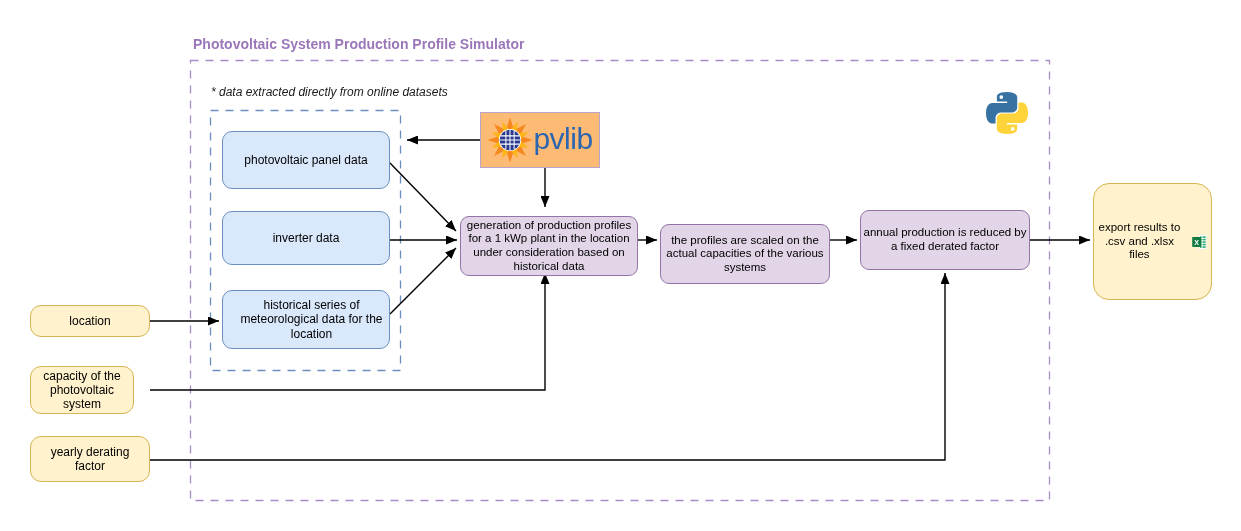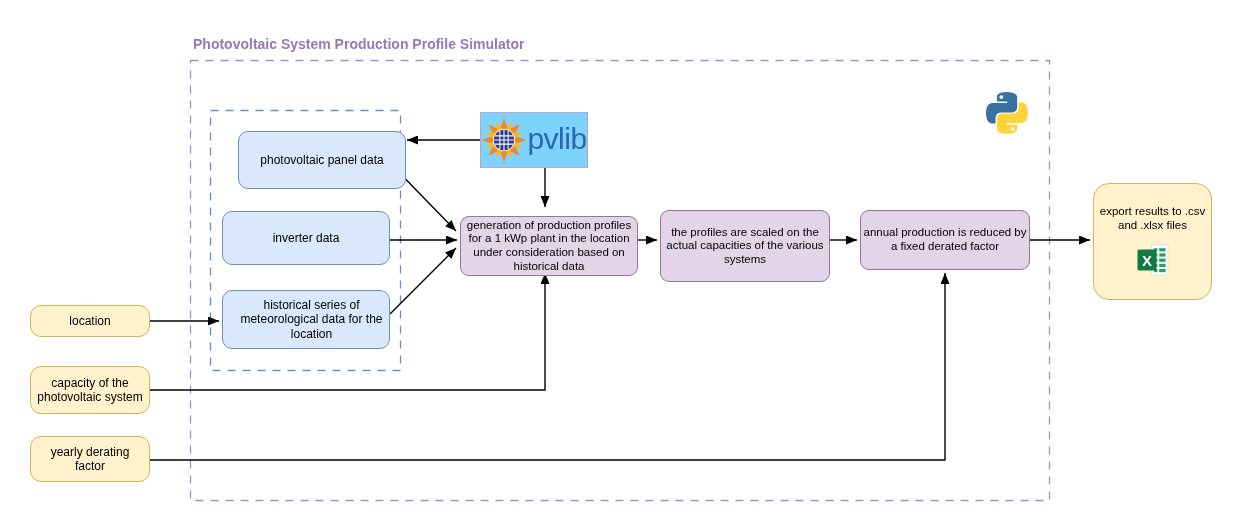--- a/index.html
+++ b/index.html
@@ -16,39 +16,39 @@
     position:absolute;left:211px;top:85px;
     font-size:12px;font-style:italic;color:#1a1a1a;white-space:nowrap;
   }
   .node{
     position:absolute;box-sizing:border-box;
     display:flex;align-items:center;justify-content:center;
     text-align:center;font-size:12px;line-height:1.18;color:#000;
     padding:2px 5px;z-index:2;
   }
   .src{background:#dae8fc;border:1px solid #6c8ebf;border-radius:10px;}
-  .src1{left:222px;top:131px;width:168px;height:58px;margin-left:16px;}
+  .src1{left:222px;top:131px;width:168px;height:58px;}
   .src2{left:222px;top:211px;width:168px;height:54px;}
   .src3{left:222px;top:290px;width:168px;height:59px;padding-left:16px;}
   .step{background:#e1d5e7;border:1px solid #9673a6;border-radius:9px;font-size:11.5px;padding:2px 2px;}
   .step1{left:460px;top:216px;width:178px;height:60px;}
-  .step2{left:660px;top:210px;width:170px;height:72px;}
+  .step2{left:660px;top:224px;width:170px;height:60px;}
   .step3{left:860px;top:210px;width:170px;height:60px;}
   .inp{background:#fff2cc;border:1px solid #d6b656;border-radius:11px;}
   .inp1{left:30px;top:305px;width:120px;height:32px;}
-  .inp2{left:30px;top:366px;width:120px;height:48px;}
+  .inp2{left:30px;top:366px;width:104px;height:48px;align-items:flex-end;}
   .inp3{left:30px;top:436px;width:120px;height:46px;}
   .out{
     left:1093px;top:183px;width:119px;height:117px;
     background:#fff2cc;border:1px solid #d6b656;border-radius:16px;
-    flex-direction:column;gap:9px;font-size:11.5px;padding:6px 3px;
+    flex-direction:row;gap:9px;font-size:11.5px;padding:6px 3px;
   }
   .pvlibbox{
-    position:absolute;left:480px;top:112px;width:108px;height:56px;
-    box-sizing:border-box;background:#7dd3fc;border:1px solid #b9a5cc;
+    position:absolute;left:480px;top:112px;width:120px;height:56px;
+    box-sizing:border-box;background:#fdba74;border:1px solid #b9a5cc;
     display:flex;align-items:center;justify-content:center;gap:0;z-index:2;
   }
   .pvlibtext{
     font-size:30px;color:#2b66b1;letter-spacing:-0.5px;line-height:1;
     padding-bottom:3px;
   }
   .pylogo{position:absolute;left:986px;top:90px;z-index:2;}
 </style>
 </head>
 <body>
@@ -72,20 +72,21 @@
       <path d="M390,314 L456,248" marker-end="url(#arr)"></path>
       <path d="M150,390 L545,390 L545,273" marker-end="url(#arr)"></path>
       <path d="M630,240 L657,240" marker-end="url(#arr)"></path>
       <path d="M830,240 L857,240" marker-end="url(#arr)"></path>
       <path d="M1030,240 L1090,240" marker-end="url(#arr)"></path>
       <path d="M150,460 L945,460 L945,273" marker-end="url(#arr)"></path>
     </g>
   </svg>
 
   <div class="title">Photovoltaic System Production Profile Simulator</div>
+  <div class="note">* data extracted directly from online datasets</div>
 
   <div class="node src src1">
     <span>photovoltaic panel data</span>
   </div>
   <div class="node src src2">
     <span>inverter data</span>
   </div>
   <div class="node src src3">
     <span>historical series of meteorological data for the location</span>
   </div>

